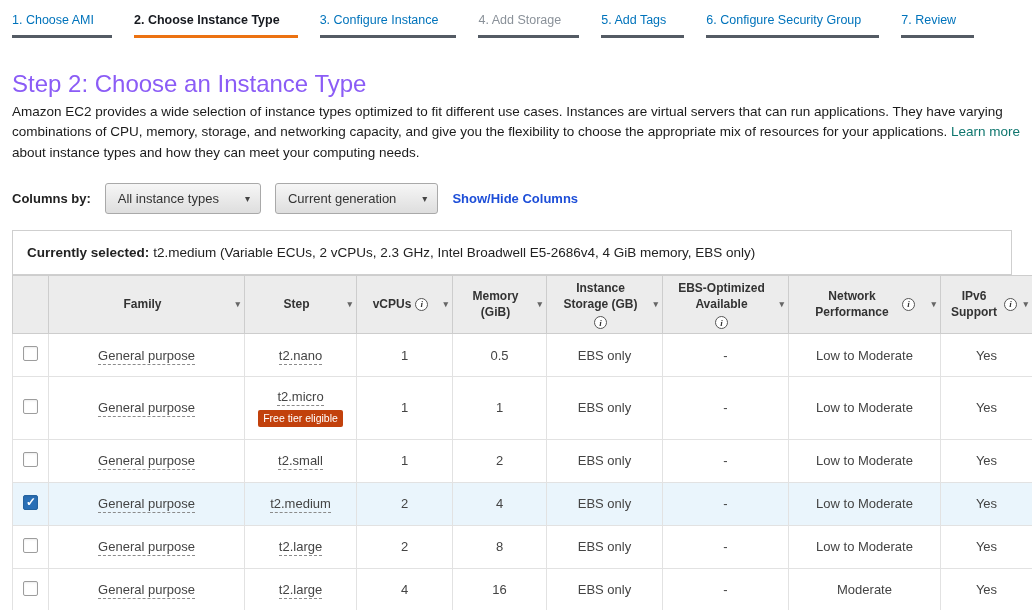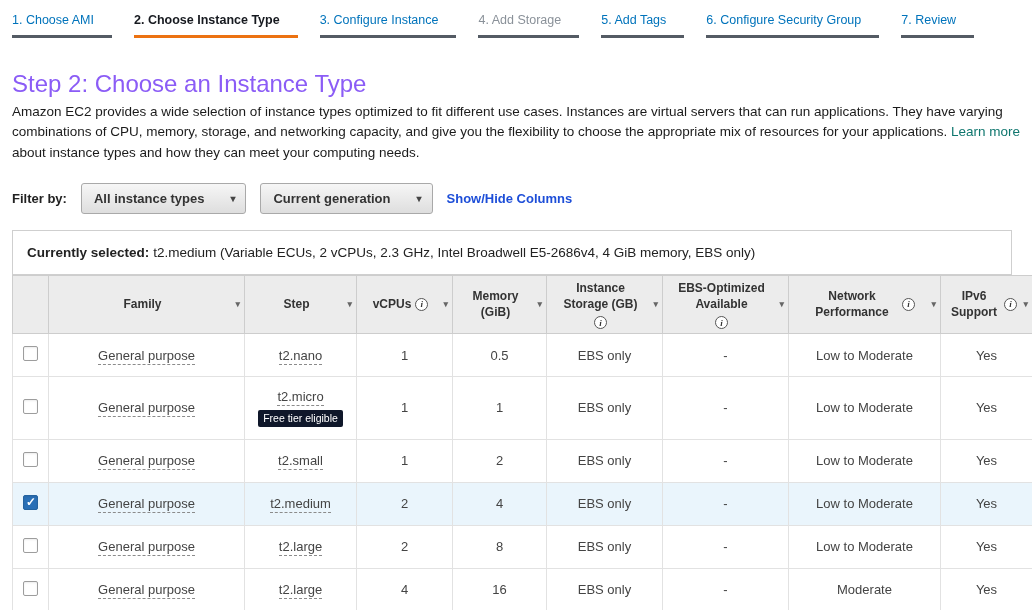--- a/index.html
+++ b/index.html
@@ -16,21 +16,21 @@
 
   
   h1 { margin: 16px 12px 4px 12px; font-size: 24px; font-weight: 400; color: #8b5cf6; }
   .desc { margin: 2px 12px 0 12px; font-size: 13.5px; line-height: 1.5; color: #1b1b1b; }
   .desc a { color: #0f766e; text-decoration: none; cursor: pointer; }
 
   
   .filter-row { display: flex; align-items: center; gap: 14px; margin: 20px 12px 16px 12px; }
   .filter-label { font-size: 13px; font-weight: bold; color: #222; }
   .dropdown { display: inline-flex; align-items: center; gap: 26px; font-family: inherit;
-              font-size: 13px; font-weight: bold; color: #333; padding: 7px 10px 7px 12px;
+              font-size: 13px; font-weight: normal; color: #333; padding: 7px 10px 7px 12px;
               background: linear-gradient(#f6f6f6, #dedede); border: 1px solid #a9a9a9;
               border-radius: 3px; cursor: pointer; }
   .dropdown .caret { font-size: 10px; color: #444; }
   .columns-link { font-size: 13px; font-weight: bold; color: #1d4ed8; text-decoration: none; cursor: pointer; margin-left: 0; }
 
   
   .selected-bar { margin: 0 20px 0 12px; border: 1px solid #cfcfcf; padding: 14px 14px; font-size: 13.5px; color: #222; }
   .selected-bar b { margin-right: 4px; }
 
   
@@ -38,42 +38,42 @@
   th { background: #ececec; border: 1px solid #cdcdcd; font-size: 12px; font-weight: bold; color: #333;
        height: 54px; position: relative; vertical-align: middle; padding: 4px 14px 4px 6px; cursor: pointer; }
   th .th-inner { display: flex; flex-wrap: wrap; justify-content: center; align-items: center; gap: 4px; line-height: 1.35; }
   .sort { position: absolute; right: 4px; top: 50%; transform: translateY(-50%); font-size: 9px; color: #666; }
   .info { display: inline-flex; width: 13px; height: 13px; border: 1px solid #555; border-radius: 50%;
           align-items: center; justify-content: center; font-size: 9px; font-style: italic;
           font-family: "Liberation Serif", serif; color: #333; background: #fff; cursor: pointer; }
   td { border: 1px solid #e2e2e2; text-align: center; padding: 12px 4px; color: #444; background: #fff; vertical-align: middle; }
   tr.selected td { background: #eaf5fc; }
   .tt { border-bottom: 1px dashed #8b8b8b; cursor: pointer; padding-bottom: 1px; }
-  .badge { display: inline-block; background: #0f172a; color: #fff; font-size: 10.5px; line-height: 1;
+  .badge { display: inline-block; background: #c2410c; color: #fff; font-size: 10.5px; line-height: 1;
            padding: 3px 5px; margin-top: 4px; border-radius: 2px; }
   .type-cell-inner { display: flex; flex-direction: column; align-items: center; }
 
   
   .cb { display: inline-block; width: 15px; height: 15px; border: 1px solid #9d9d9d; border-radius: 2px;
         background: #fff; box-shadow: inset 0 1px 2px rgba(0,0,0,.08); cursor: pointer; position: relative; }
   .cb.checked { background: #2a70b6; border-color: #25639f; }
   .cb.checked::after { content: "\2713"; position: absolute; left: 2px; top: -1px; color: #fff; font-size: 12px; font-weight: bold; }
 </style>
 </head>
 <body>
 
 <nav class="steps">
   <a class="step link">1. Choose AMI</a><span class="step active">2. Choose Instance Type</span><a class="step link">3. Configure Instance</a><span class="step disabled">4. Add Storage</span><a class="step link">5. Add Tags</a><a class="step link">6. Configure Security Group</a><a class="step link">7. Review</a>
 </nav>
 
 <h1>Step 2: Choose an Instance Type</h1>
 <p class="desc"><span>Amazon EC2 provides a wide selection of instance types optimized to fit different use cases. Instances are virtual servers that can run applications. They have varying combinations of CPU, memory, storage, and networking capacity, and give you the flexibility to choose the appropriate mix of resources for your applications. </span><a>Learn more</a><span> about instance types and how they can meet your computing needs.</span></p>
 
 <div class="filter-row">
-  <span class="filter-label">Filter by:</span>
+  <span class="filter-label">Columns by:</span>
   <button class="dropdown">
     <span>All instance types</span>
     <span class="caret">▾</span>
   </button>
   <button class="dropdown">
     <span>Current generation</span>
     <span class="caret">▾</span>
   </button>
   <a class="columns-link">Show/Hide Columns</a>
 </div>

